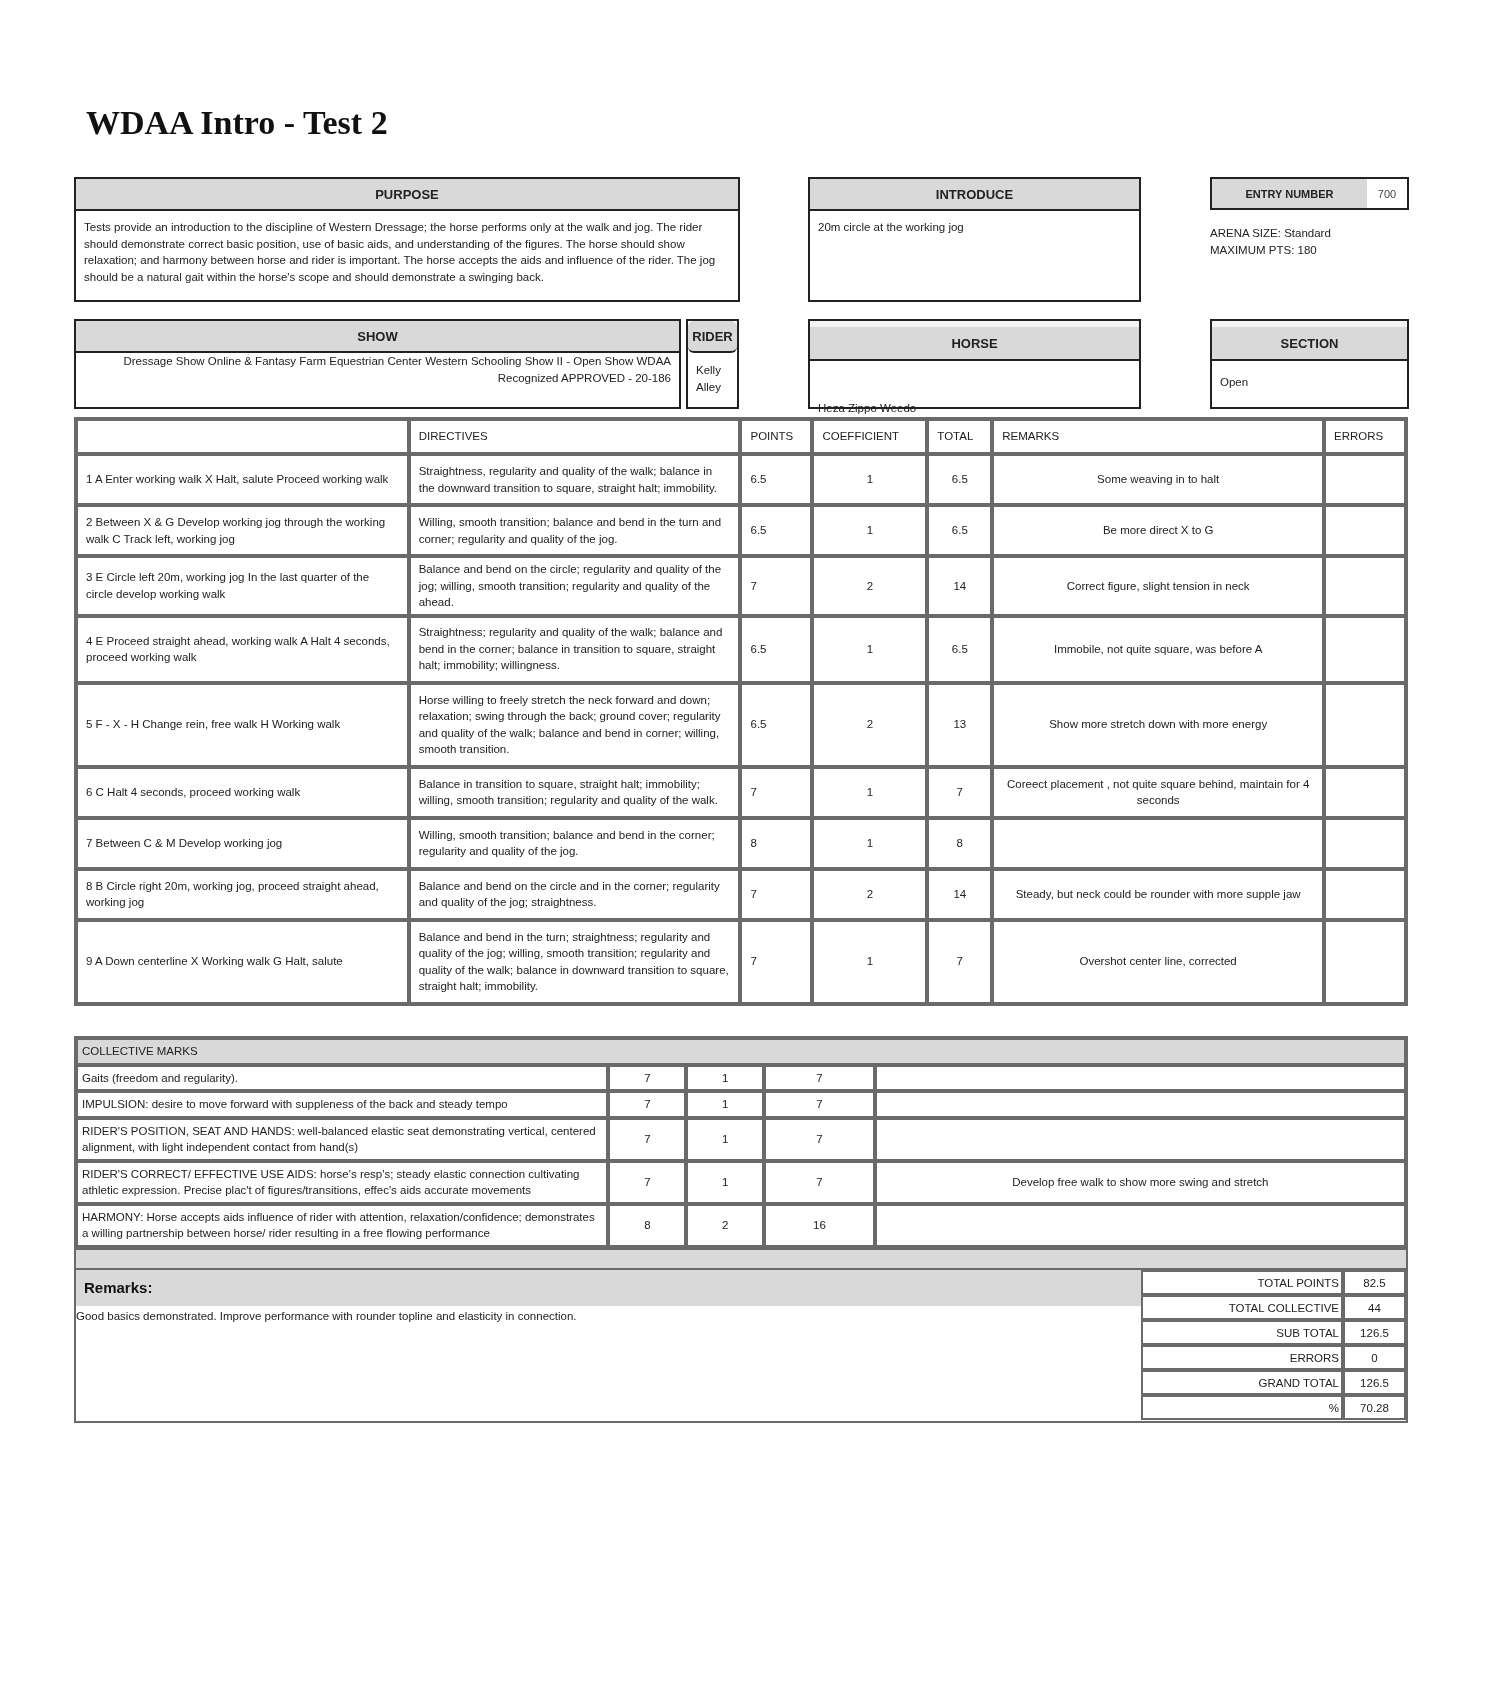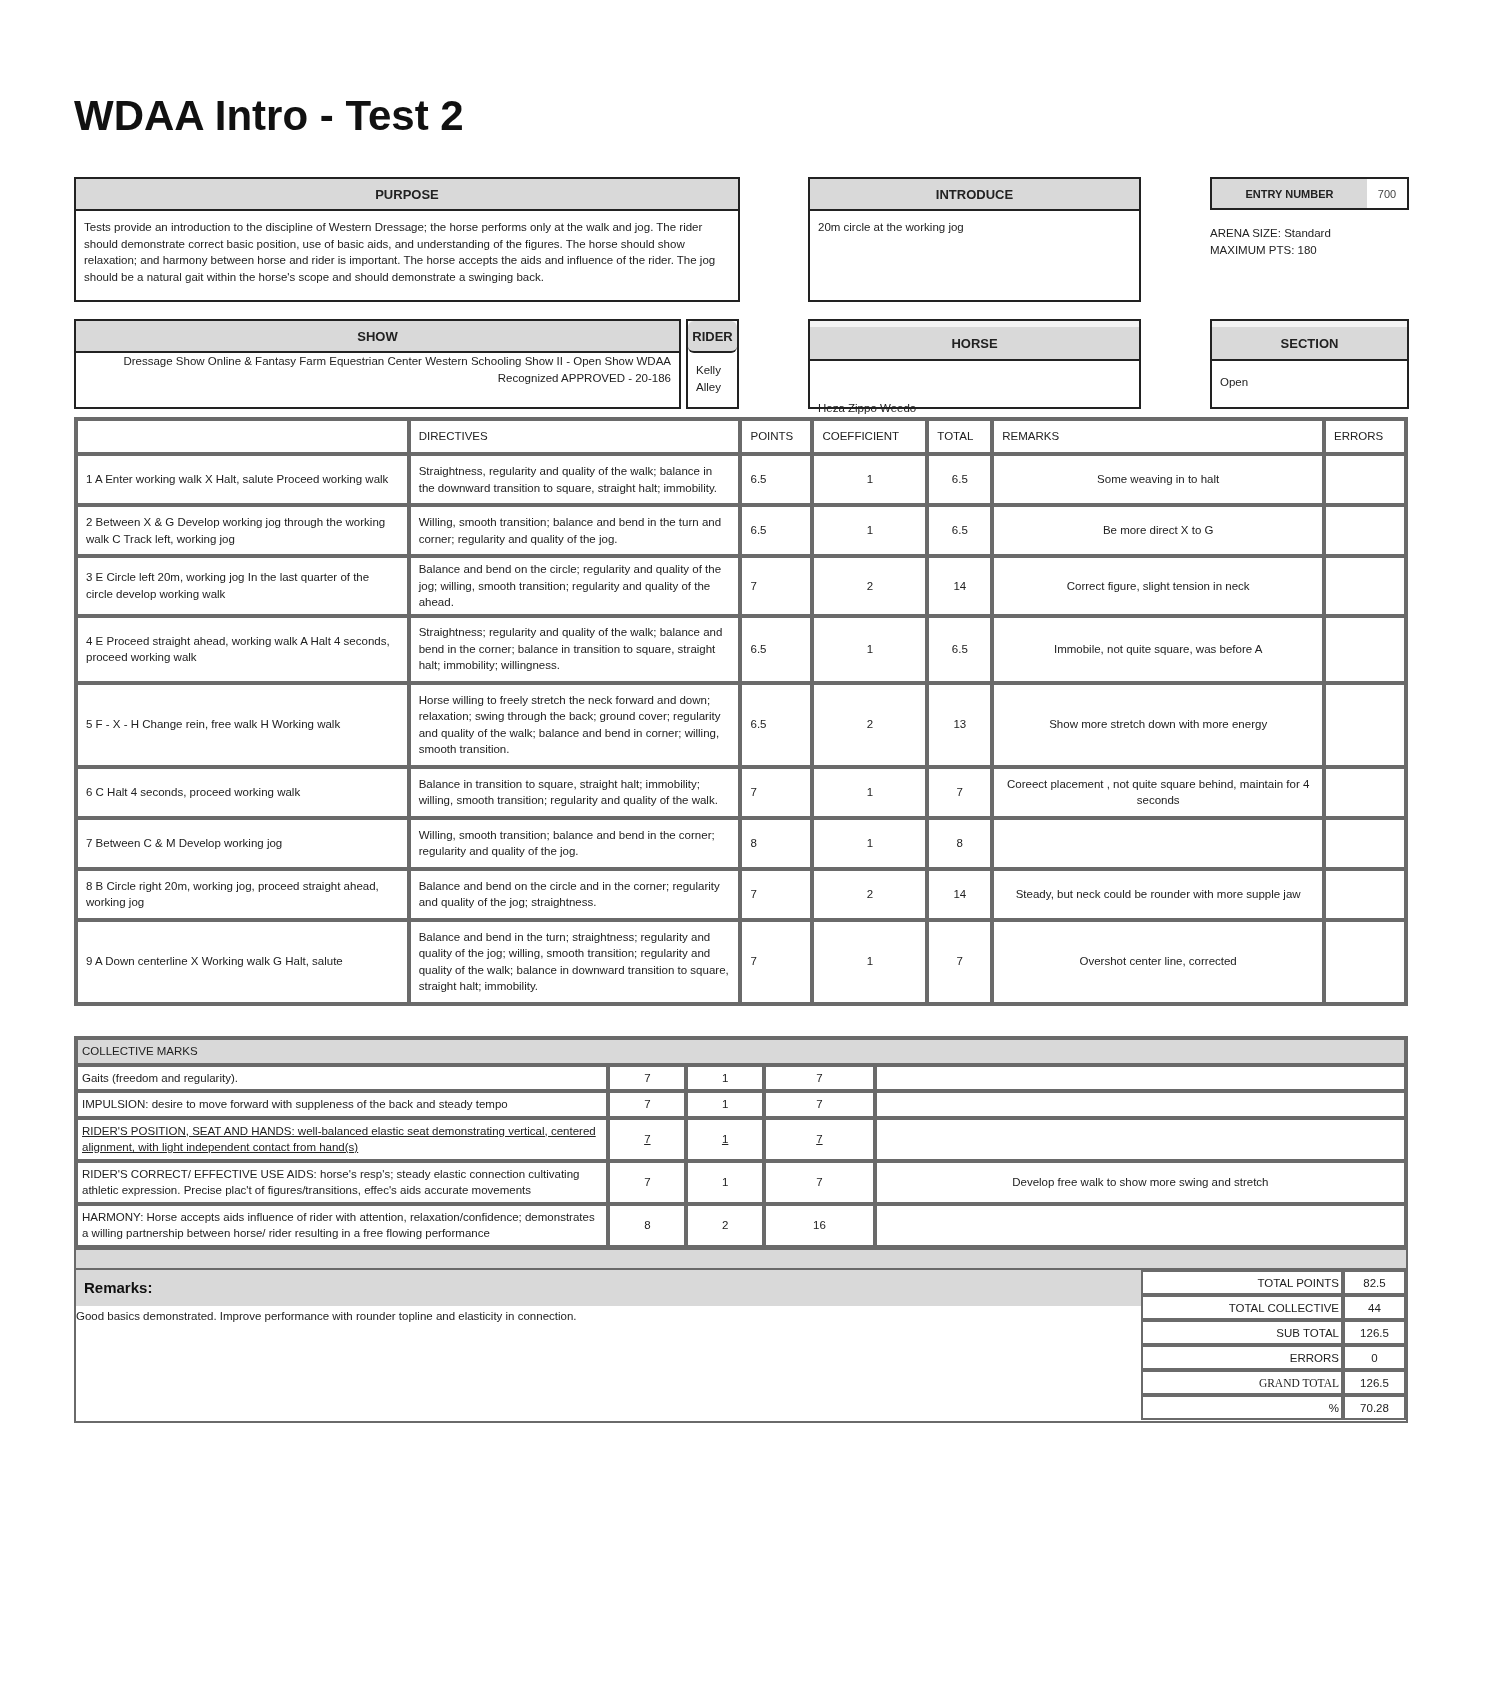--- a/index.html
+++ b/index.html
@@ -1,18 +1,18 @@
 <!DOCTYPE html>
 <html><head>
 <meta charset="utf-8">
 <style>
   html, body { margin:0; padding:0; background:#ffffff; }
   body { width:1485px; height:1685px; position:relative; font-family:"Liberation Sans", sans-serif; color:#222; }
   .abs { position:absolute; box-sizing:border-box; }
-  h1.title { position:absolute; left:74px; top:92px; margin:0; font-size:42px; font-weight:bold; color:#111; font-family:Liberation Sans, sans-serif; }
+  h1.title { position:absolute; left:74px; top:92px; margin:12px; font-size:34px; font-weight:bold; color:#111; font-family:Liberation Serif, serif; }
   .box { position:absolute; box-sizing:border-box; border:2px solid #222; background:#fff; }
   .box .hdr { background:#d9d9d9; border-bottom:2px solid #222; text-align:center; font-weight:bold; font-size:13px; color:#222; display:flex; align-items:center; justify-content:center; box-sizing:border-box; }
   .box .body { font-size:11.5px; line-height:16.5px; padding:8px 8px; color:#222; }
   .plain { position:absolute; font-size:11.5px; line-height:17px; color:#222; }
 
   table { border-collapse:separate; border-spacing:0; font-size:11.5px; color:#222; }
   .grid { position:absolute; left:74px; width:1334px; border:2px solid #6a6a6a; box-sizing:border-box; }
   .grid td { border:2px solid #6a6a6a; padding:3px 8px; vertical-align:middle; line-height:16.5px; box-sizing:border-box; }
   .c { text-align:center; }
   .r { text-align:right; }
@@ -187,21 +187,21 @@
     <td class="c">7</td>
     <td class="c"></td>
   </tr>
   <tr style="height:26px;">
     <td style="padding:3px 4px;">IMPULSION: desire to move forward with suppleness of the back and steady tempo</td>
     <td class="c">7</td>
     <td class="c">1</td>
     <td class="c">7</td>
     <td class="c"></td>
   </tr>
-  <tr style="height:42px;text-decoration:underline;">
+  <tr style="height:42px;">
     <td style="padding:3px 4px;">RIDER'S POSITION, SEAT AND HANDS: well-balanced elastic seat demonstrating vertical, centered alignment, with light independent contact from hand(s)</td>
     <td class="c">7</td>
     <td class="c">1</td>
     <td class="c">7</td>
     <td class="c"></td>
   </tr>
   <tr style="height:42px;">
     <td style="padding:3px 4px;">RIDER'S CORRECT/ EFFECTIVE USE AIDS: horse's resp's; steady elastic connection cultivating athletic expression. Precise plac't of figures/transitions, effec's aids accurate movements</td>
     <td class="c">7</td>
     <td class="c">1</td>
@@ -240,21 +240,21 @@
     </tr>
     <tr style="height:25px;">
       <td class="r" style="border:2px solid #6a6a6a; padding:1px 2px; font-size:11.5px;">SUB TOTAL</td>
       <td class="c" style="border:2px solid #6a6a6a; padding:1px 2px; font-size:11.5px;">126.5</td>
     </tr>
     <tr style="height:25px;">
       <td class="r" style="border:2px solid #6a6a6a; padding:1px 2px; font-size:11.5px;">ERRORS</td>
       <td class="c" style="border:2px solid #6a6a6a; padding:1px 2px; font-size:11.5px;">0</td>
     </tr>
     <tr style="height:25px;">
-      <td class="r" style="border:2px solid #6a6a6a; padding:1px 2px; font-size:11.5px;font-family:Liberation Serif, serif;">GRAND TOTAL</td>
+      <td class="r" style="border:2px solid #6a6a6a; padding:1px 2px; font-size:11.5px;">GRAND TOTAL</td>
       <td class="c" style="border:2px solid #6a6a6a; padding:1px 2px; font-size:11.5px;">126.5</td>
     </tr>
     <tr style="height:25px;">
       <td class="r" style="border:2px solid #6a6a6a; padding:1px 2px; font-size:11.5px;">%</td>
       <td class="c" style="border:2px solid #6a6a6a; padding:1px 2px; font-size:11.5px;">70.28</td>
     </tr>
   </tbody>
     </table>
 </div>
 

